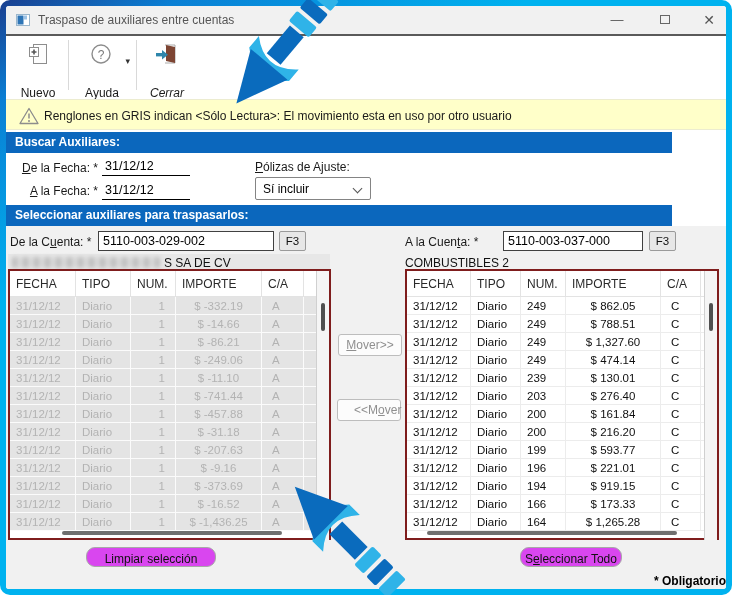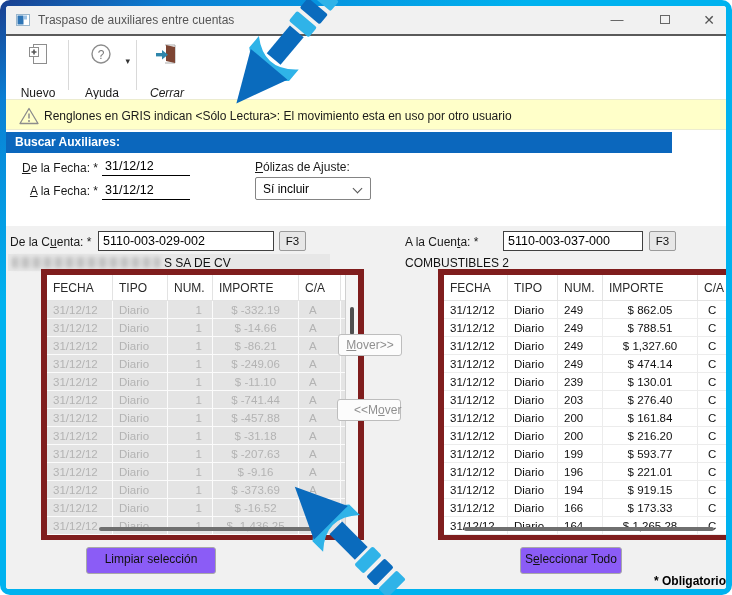--- a/index.html
+++ b/index.html
@@ -53,21 +53,21 @@
               font-family:"Liberation Sans",sans-serif;font-size:12.5px;padding:1px 4px;color:#000;}
   .f3{position:absolute;top:5px;width:27px;height:20px;background:#e7e7e7;border:1px solid #9a9a9a;border-radius:2px;
       font-size:11.5px;text-align:center;line-height:18px;color:#111;cursor:default;}
   .acct-strip{position:absolute;left:2px;top:28px;width:322px;height:17px;background:#e7e7e7;}
   .blurblob{position:absolute;left:4px;top:3px;width:148px;height:11px;border-radius:2px;
             background:repeating-linear-gradient(90deg,#bdbdbd 0 5px,#d9d9d9 5px 11px);filter:blur(2px);}
   .acct-sfx{position:absolute;left:156px;top:2px;color:#111;}
   .acct-name-r{position:absolute;left:399px;top:30px;color:#111;}
 
   
-  .tbl{position:absolute;top:43px;background:#fff;border:6px solid #7f1d1d;margin-left:33px;}
+  .tbl{position:absolute;top:43px;background:#fff;border:2px solid #7f1d1d;}
   .tbl.lt{left:2px;width:323px;height:271px;}
   .tbl.rt{left:399px;width:314px;height:271px;}
   .thead{display:flex;height:26px;line-height:26px;background:#fff;border-bottom:1px solid #e3e3e3;}
   .th{font-size:12px;color:#2a2a2a;border-right:1px solid #e3e3e3;padding-left:6px;overflow:hidden;}
   .tbody{position:relative;}
   .tr{display:flex;height:18px;line-height:18px;}
   .td{font-size:11.5px;overflow:hidden;white-space:nowrap;}
   .lt .tbody{background:#e4e4e4;}
   .lt .tr{border-bottom:1px solid rgba(255,255,255,.85);}
   .lt .td{color:#b3b3b3;border-right:1px solid rgba(255,255,255,.85);}
@@ -88,21 +88,21 @@
   .hscroll{position:absolute;left:0;bottom:0;height:10px;width:100%;background:transparent;}
   .hthumb{position:absolute;top:3px;height:4px;background:#6f6f6f;border-radius:2px;}
   .lt .hthumb{left:52px;width:220px;}
   .rt .hthumb{left:20px;width:250px;}
 
   
   .mvbtn{position:absolute;width:64px;height:22px;background:#fcfcfc;border:1px solid #bdbdbd;border-radius:3px;
          color:#8f8f8f;font-size:12px;text-align:center;line-height:20px;cursor:default;}
   .mv1{left:332px;top:108px;}
   .mv2{left:331px;top:173px;padding-left:16px;}
-  .btn{position:absolute;height:27px;background:#8b5cf6;border:1px solid #a8a8a8;border-radius:3px;color:#111;
+  .btn{position:absolute;height:20px;background:#d946ef;border:1px solid #a8a8a8;border-radius:9px;color:#111;
        font-size:12px;text-align:center;line-height:22px;cursor:default;}
   .limpiar{left:80px;top:321px;width:130px;}
   .seltodo{left:514px;top:321px;width:102px;}
   .oblig{position:absolute;left:648px;top:348px;font-weight:bold;color:#000;white-space:nowrap;}
 
   
   .annot{position:absolute;pointer-events:none;}
   .a-top{left:252px;top:-26px;transform:rotate(40deg);}
   .a-bot{left:315px;top:462px;transform:rotate(135deg);}
 </style>
@@ -182,20 +182,21 @@
       <input class="date-input" style="top: 4px;" value="31/12/12">
       <span class="flabel" style="top:31px;"><u>A</u> la Fecha: *</span>
       <input class="date-input" style="top: 28px;" value="31/12/12">
       <span class="pol-label"><u>P</u>ólizas de Ajuste:</span>
       <div class="combo">
         <span class="val">Sí incluir</span>
         <span class="chev"></span>
       </div>
     </div>
 
+    <div class="sechdr h2">Seleccionar auxiliares para traspasarlos:</div>
     <div class="sel-body">
 
       <span class="clabel" style="left:4px;">De la C<u>u</u>enta: *</span>
       <input class="acct-input" style="left: 92px; width: 176px;" value="5110-003-029-002">
       <span class="f3" style="left:273px;">F3</span>
 
       <span class="clabel" style="left:399px;">A la Cuen<u>t</u>a: *</span>
       <input class="acct-input" style="left: 497px; width: 140px;" value="5110-003-037-000">
       <span class="f3" style="left:643px;">F3</span>
 

